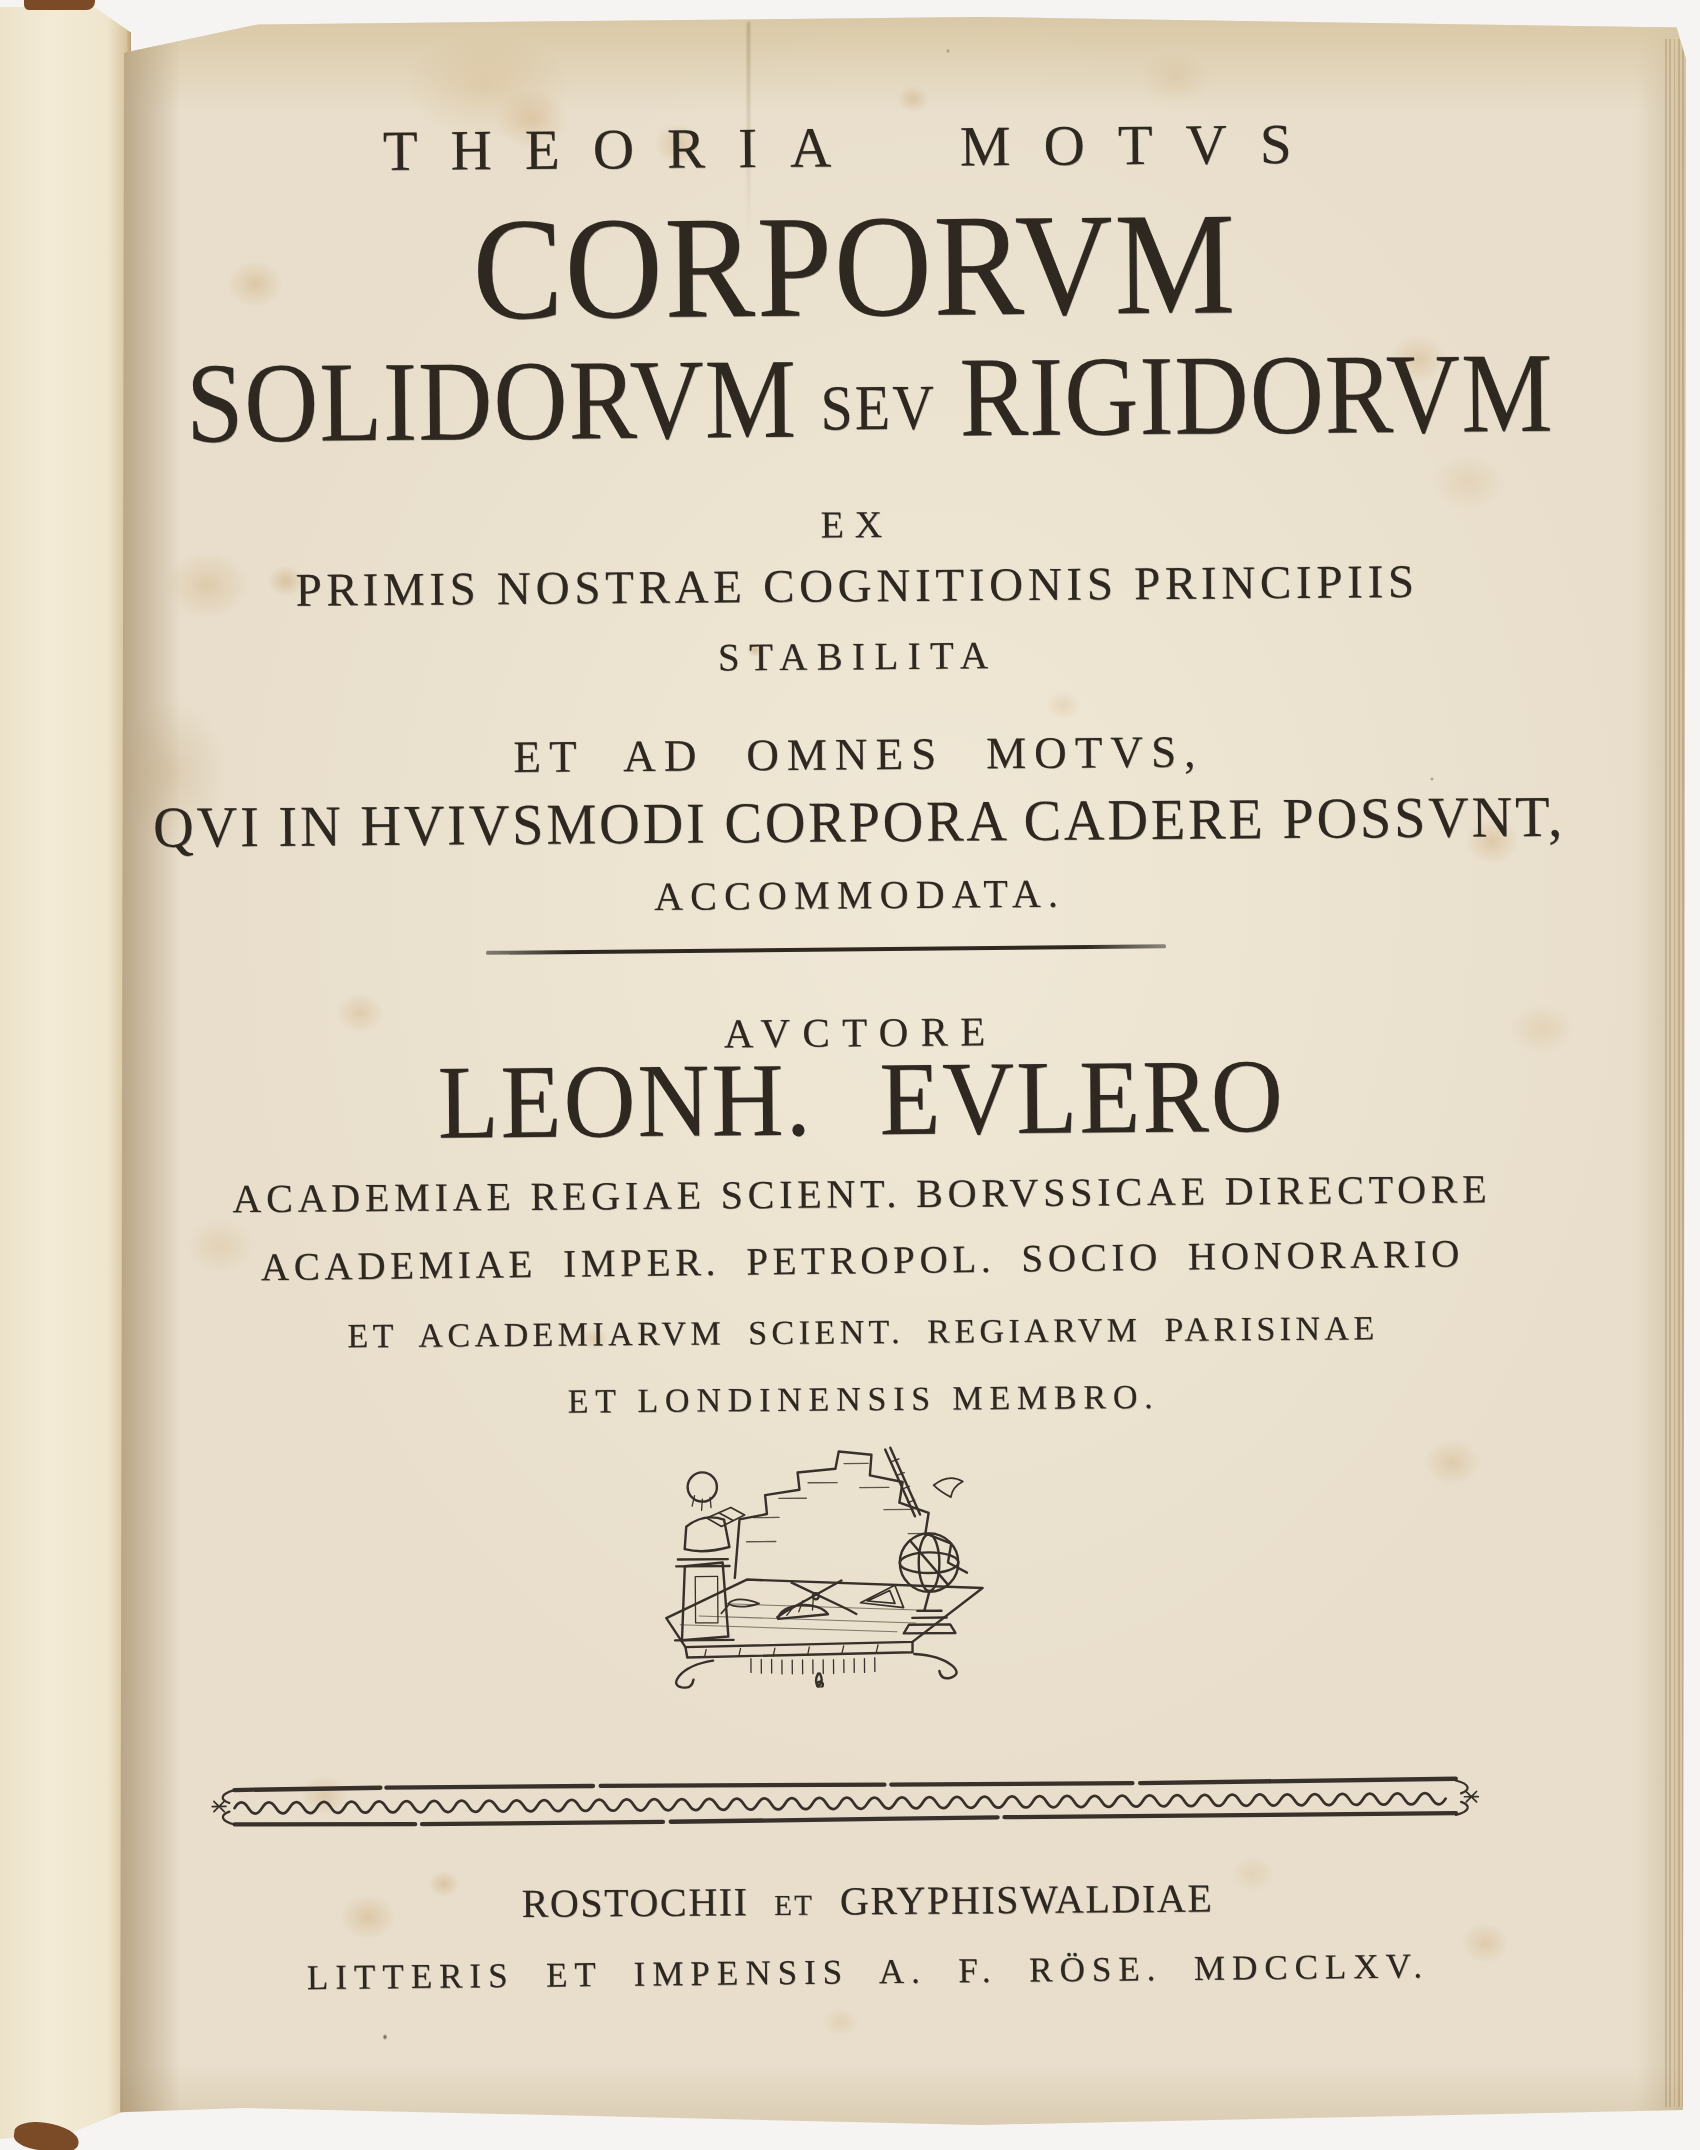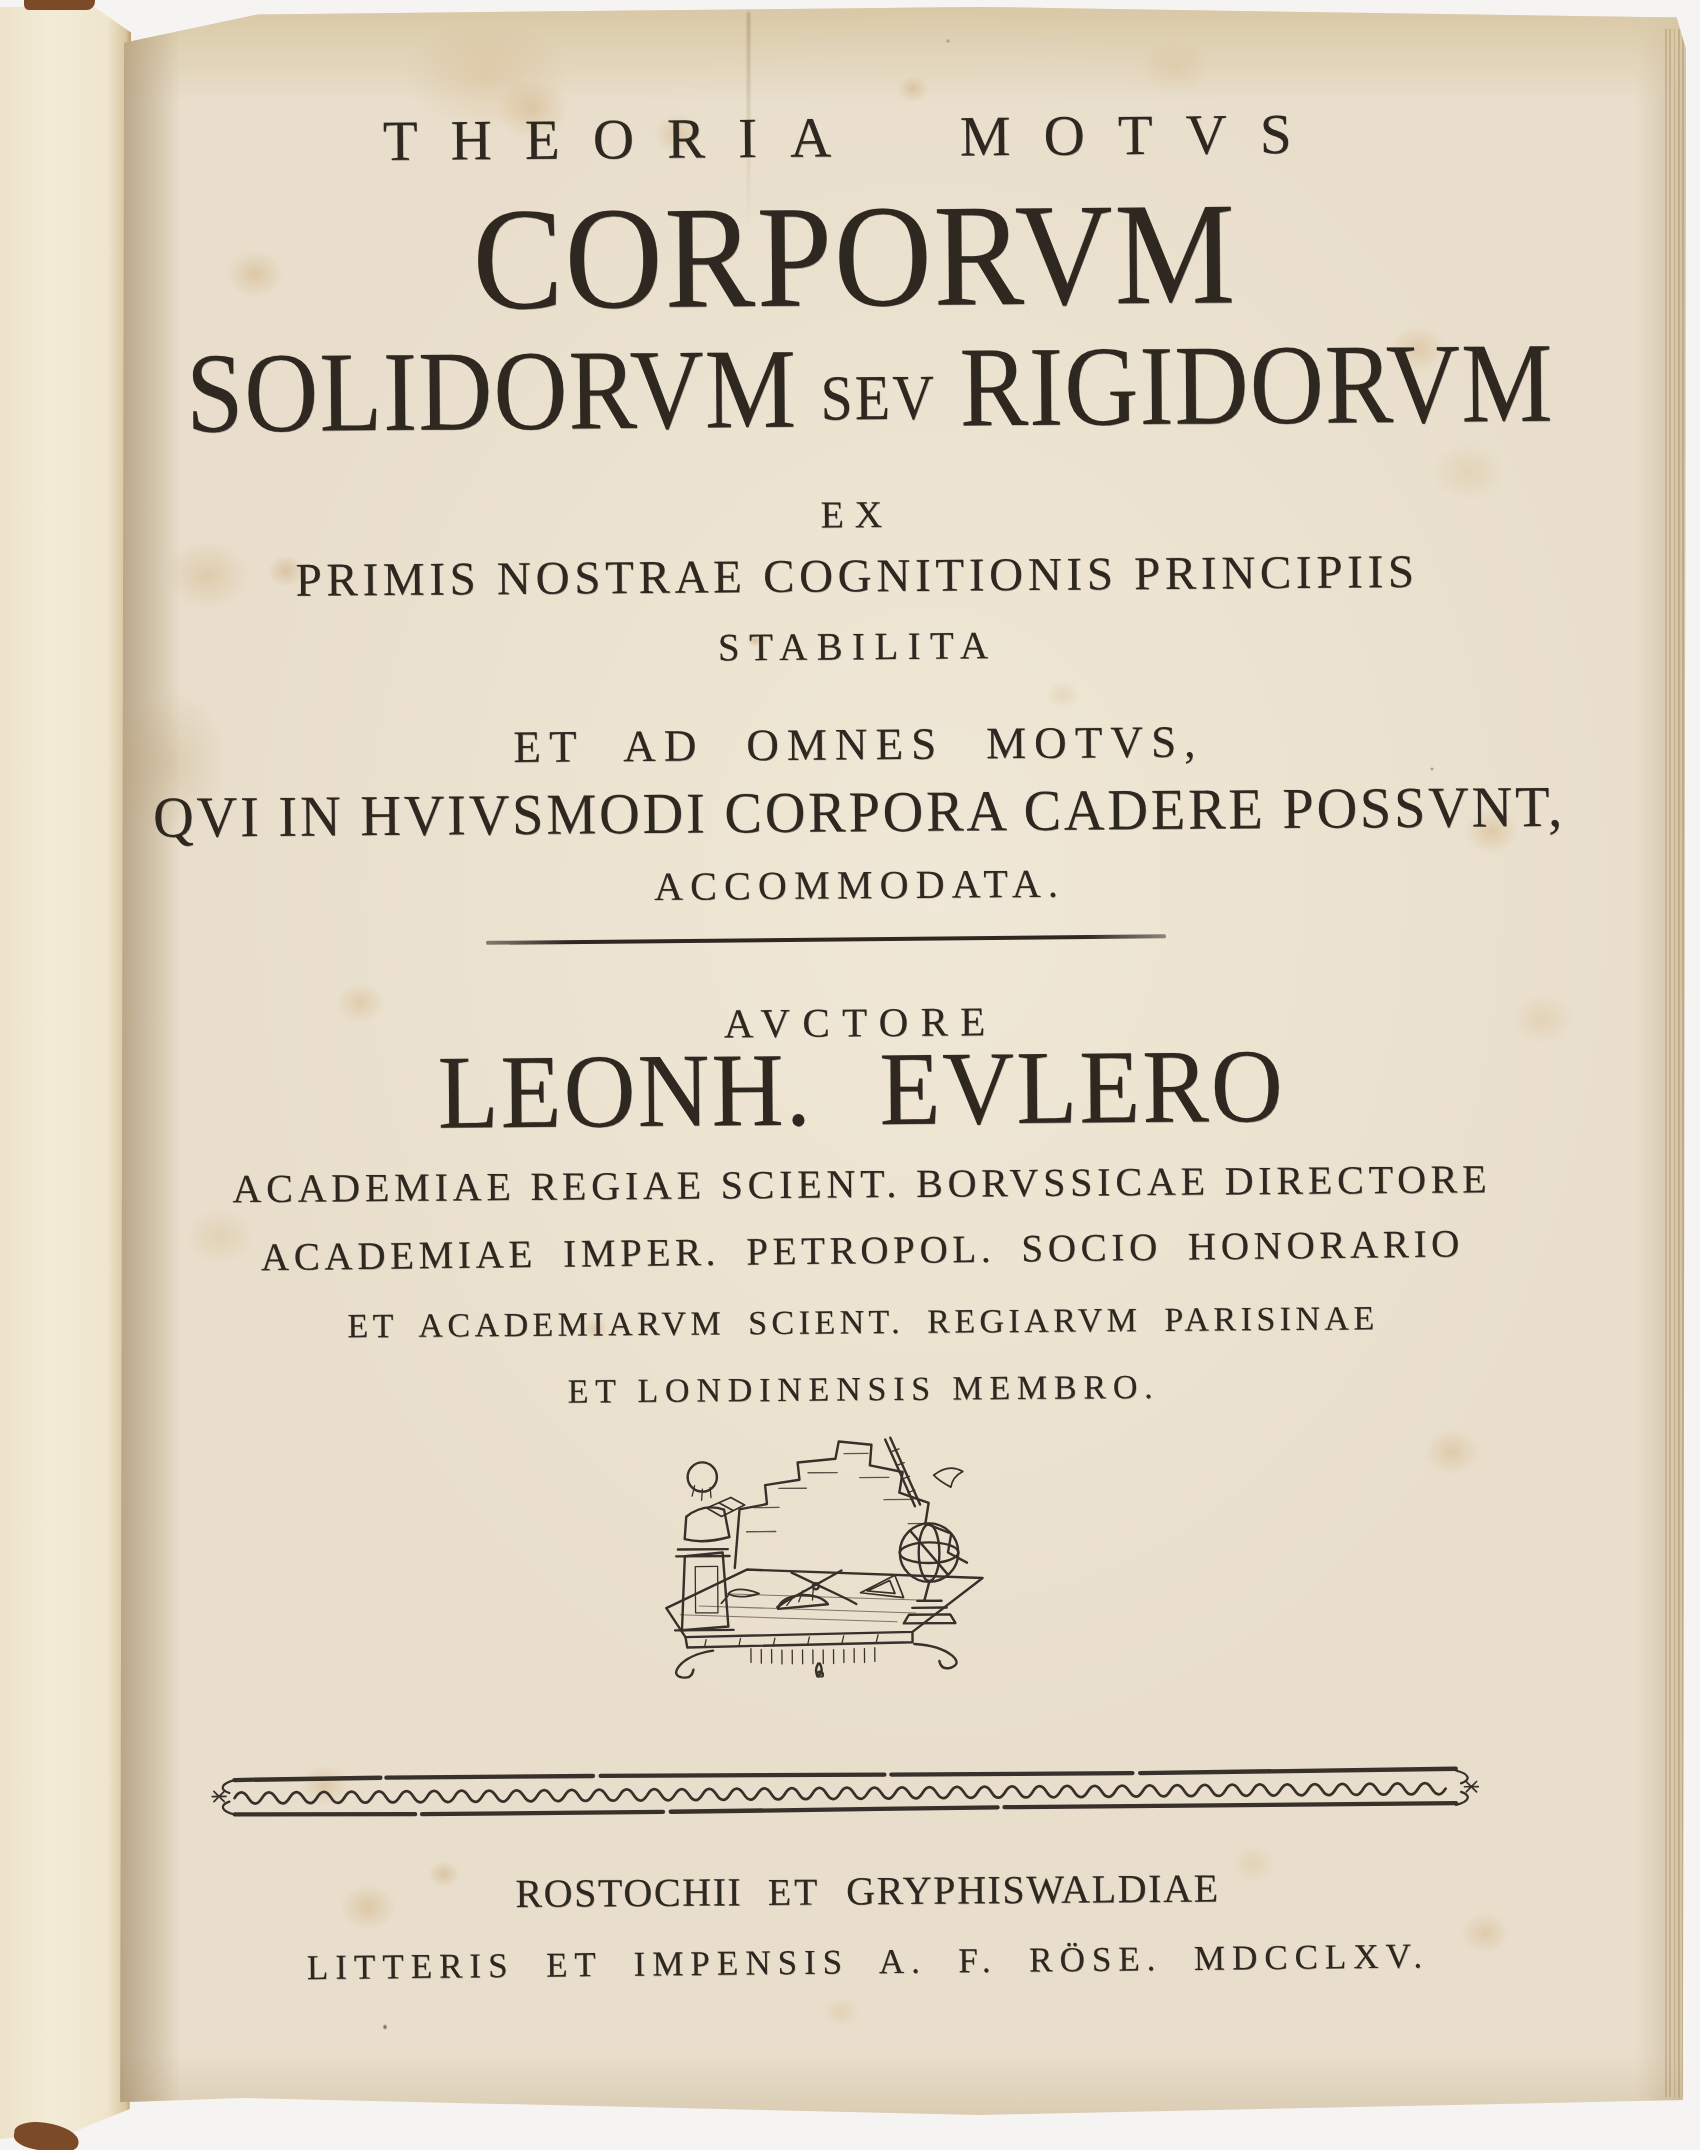--- a/index.html
+++ b/index.html
@@ -21,21 +21,21 @@
     position:absolute;left:24px;top:0;width:71px;height:10.3px;
     background:var(--leather,#7b4a27);border-radius:0 0 8.6px 5.2px;
   }
   .leather-bottom{
     position:absolute;left:13.8px;top:2123px;width:65px;height:27.5px;
     background:var(--leather,#7b4a27);border-radius:45% 55% 40% 40%;transform:rotate(8deg);
   }
 
   
   .page{
-    position:absolute;left:117px;top:7px;width:1569px;height:2110px;
+    position:absolute;left:117px;top:17px;width:1569px;height:2110px;
     background:
       radial-gradient(1032px 1291px at 52% 42%, rgba(255,250,235,.35), rgba(255,250,235,0) 70%),
       linear-gradient(180deg, #d9c8a5 0%, rgba(217,200,165,0) 4.5%),
       linear-gradient(90deg, rgba(170,140,90,.30) 0%, rgba(170,140,90,0) 4%),
       linear-gradient(270deg, rgba(160,128,78,.32) 0%, rgba(160,128,78,0) 3.2%),
       linear-gradient(0deg, rgba(170,140,90,.22) 0%, rgba(170,140,90,0) 3%),
       var(--paper,#e8decb);
     clip-path:polygon(0.45% 1.7%, 9% 0.35%, 55% 0%, 99.4% 0.5%, 100% 2%, 99.8% 99.2%, 55% 99.9%, 8% 99.1%, 0.2% 99.3%);
     box-shadow:0 3.4px 12px rgba(60,45,25,.25);
   }
@@ -97,21 +97,21 @@
   .divider{position:absolute;left:370px;top:930px;width:680px;height:4.3px;
     background:linear-gradient(90deg,rgba(46,40,33,.55),#2e2821 12%,#2e2821 88%,rgba(46,40,33,.5));
     border-radius:1.7px;transform:rotate(-.1deg);}
   .l11{top:995px; font-size:41px; letter-spacing:.30em;}
   .l12{top:1029px; font-size:105px; letter-spacing:.02em; word-spacing:.4em; transform:scaleX(.95);}
   .l13{top:1157px; font-size:40px; letter-spacing:.12em;}
   .l14{top:1223px; font-size:39px; letter-spacing:.12em; word-spacing:.3em; transform:rotate(-.2deg);}
   .l15{top:1298px; font-size:34px; letter-spacing:.13em; word-spacing:.3em;}
   .l16{top:1365px; font-size:34px; letter-spacing:.20em;}
   .l19{top:1864px; font-size:40px; letter-spacing:.04em; word-spacing:.35em;}
-  .l19 .et-small{font-size:38px; letter-spacing:.08em;}
+  .l19 .et-small{font-size:29px; letter-spacing:.08em;}
   .l20{top:1937px; font-size:35px; letter-spacing:.20em; word-spacing:.45em; transform:rotate(-.15deg);}
 
   .vignette{position:absolute;left:533px;top:1420px;width:344px;height:250px;}
   .band{position:absolute;left:86px;top:1760px;width:1273px;height:50px;}
   .band path, .vignette path, .vignette circle, .vignette ellipse, .vignette rect{
     stroke:#38302a;fill:none;stroke-linecap:round;stroke-linejoin:round;}
 </style>
 </head>
 <body>
 

